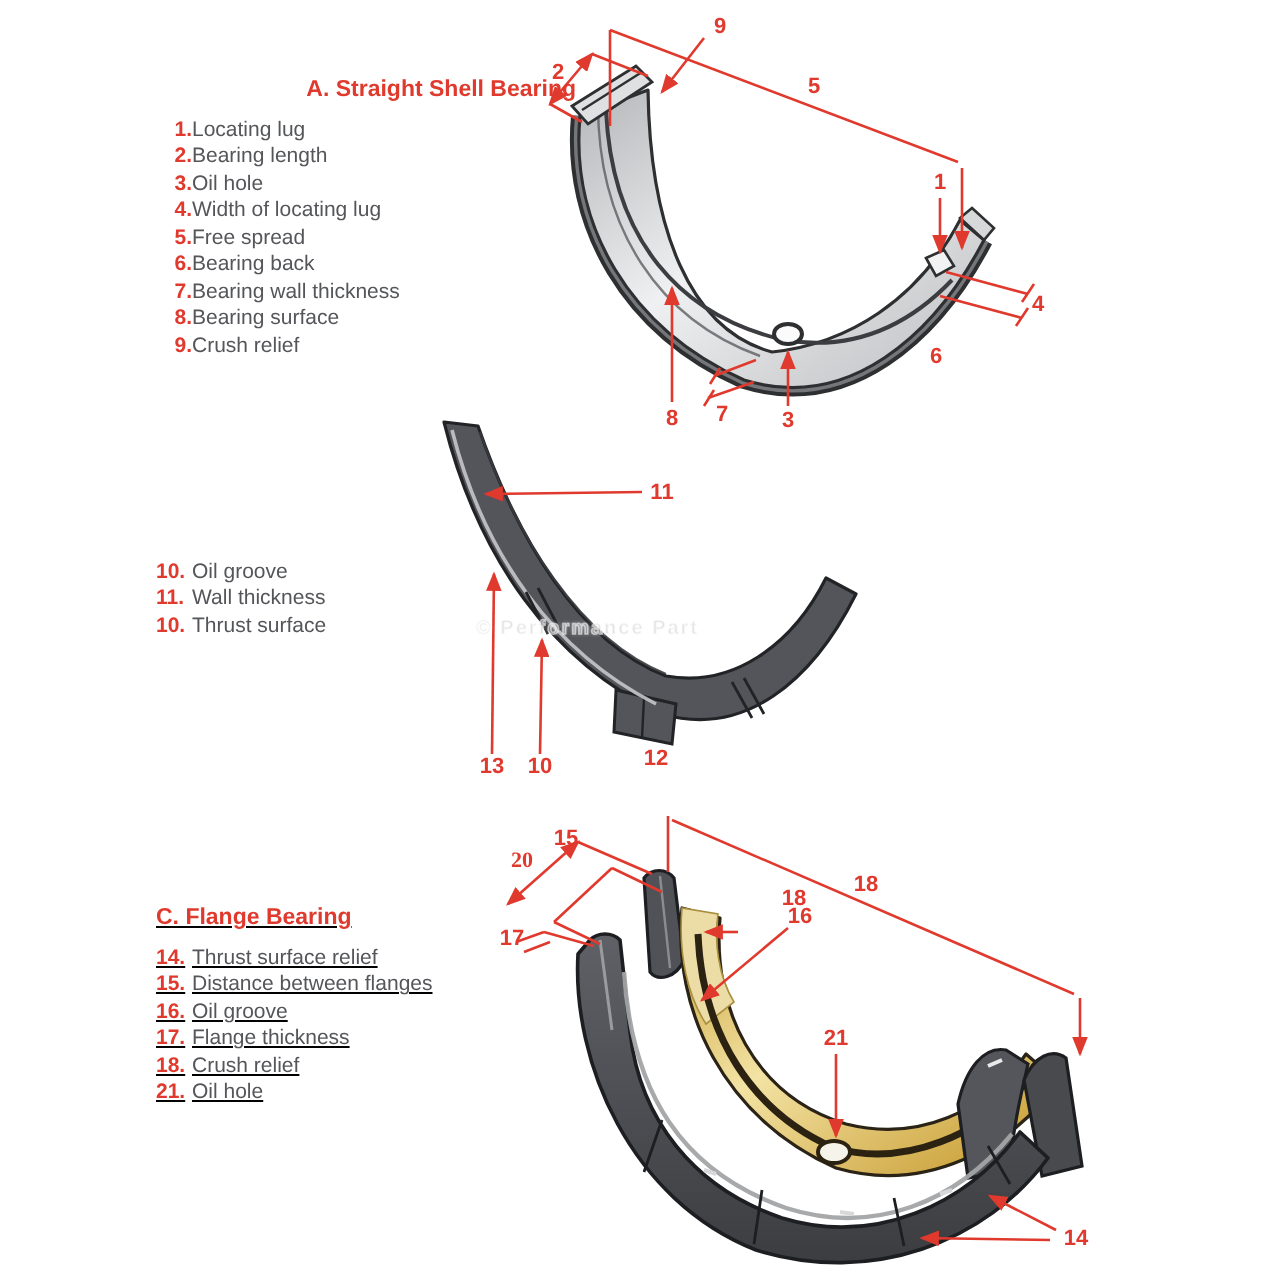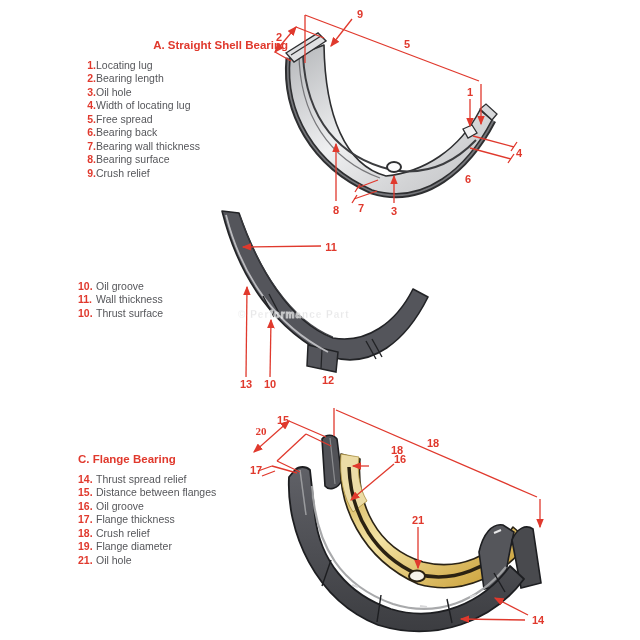--- a/index.html
+++ b/index.html
@@ -6,21 +6,21 @@
   #canvas{position:relative;width:640px;height:640px;background:#ffffff;overflow:hidden;
           font-family:"Liberation Sans", sans-serif;}
   #art{position:absolute;left:0;top:0;width:640px;height:640px;}
   .legend{position:absolute;left:78px;width:210px;}
   .legend h3{margin:0 0 6px 0;font-size:11.5px;line-height:14px;font-weight:bold;color:#e0392d;}
   .legend-row{display:flex;height:13.5px;align-items:center;font-size:10.5px;color:#55565a;}
   .legend-row .num{width:18px;flex:0 0 18px;color:#e0392d;font-weight:bold;}
   .legend-row .lbl{color:#55565a;}
   #sectionA{top:38px;text-align:right;}
   #sectionB{top:279px;}
-  #sectionC{top:452px;}
+  #sectionC{top:452px;text-decoration:underline;}
   .callout{position:absolute;transform:translate(-50%,-50%);color:#e0392d;font-weight:bold;
            font-size:11px;line-height:11px;white-space:nowrap;}
   #watermark{position:absolute;left:238px;top:309px;font-size:10px;font-weight:bold;
              letter-spacing:1px;color:rgba(190,190,192,0.45);
              -webkit-text-stroke:0.8px rgba(255,255,255,0.55);
              text-shadow:0 0 2px rgba(255,255,255,0.6);}
 </style>
 </head>
 <body>
 
@@ -203,41 +203,37 @@
           <span class="lbl">Thrust surface</span>
         </div>
       </div>
   </div>
 
   <div id="sectionC" class="legend">
     <h3>C. Flange Bearing</h3>
     <div>
         <div class="legend-row">
           <span class="num">14.</span>
-          <span class="lbl">Thrust spread relief</span>
+          <span class="lbl">Thrust surface relief</span>
         </div>
         <div class="legend-row">
           <span class="num">15.</span>
           <span class="lbl">Distance between flanges</span>
         </div>
         <div class="legend-row">
           <span class="num">16.</span>
           <span class="lbl">Oil groove</span>
         </div>
         <div class="legend-row">
           <span class="num">17.</span>
           <span class="lbl">Flange thickness</span>
         </div>
         <div class="legend-row">
           <span class="num">18.</span>
           <span class="lbl">Crush relief</span>
-        </div>
-        <div class="legend-row">
-          <span class="num">19.</span>
-          <span class="lbl">Flange diameter</span>
         </div>
         <div class="legend-row">
           <span class="num">21.</span>
           <span class="lbl">Oil hole</span>
         </div>
       </div>
   </div>
 
   <div id="callout-layer">
       <span class="callout" style="left: 360px; top: 14px;">9</span>

